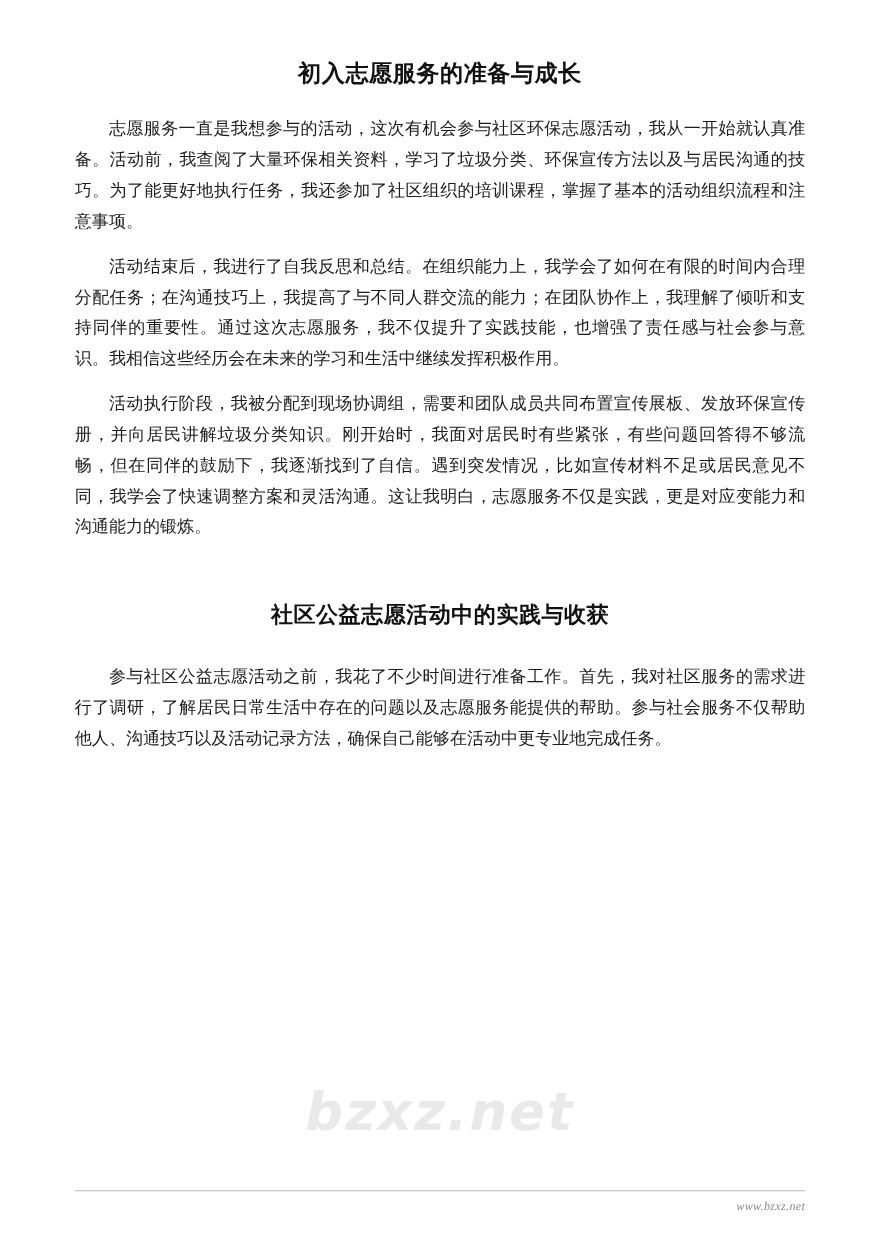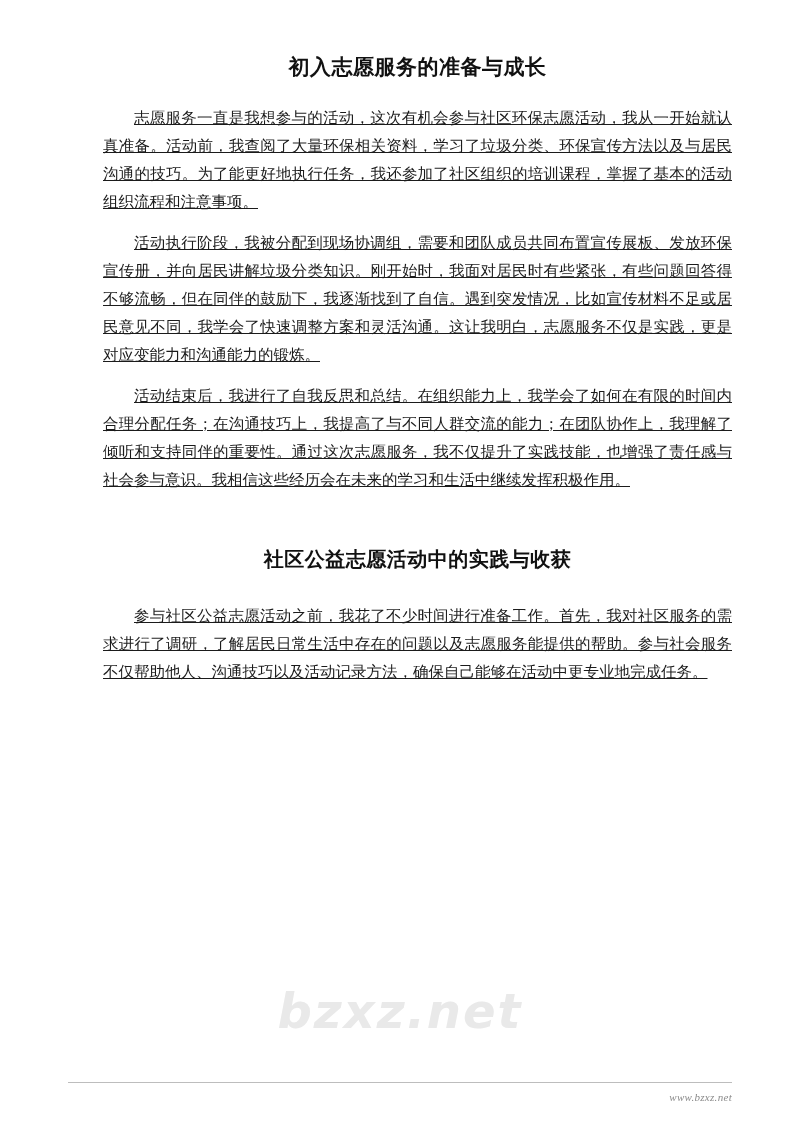--- a/index.html
+++ b/index.html
@@ -24,21 +24,20 @@
     box-sizing: border-box;
     padding: 0 68px;
   }
   .doc-body {
     position: relative;
     z-index: 2;
     padding-top: 52px;
   }
   .article {
     margin-bottom: 18px;
-    margin-left: 35px;
   }
   .article + .article {
     margin-top: 52px;
   }
   h1.doc-title {
     font-family: "DejaVu Serif", "Liberation Serif", serif;
     font-weight: bold;
     font-size: 21px;
     line-height: 30px;
     text-align: center;
@@ -53,21 +52,20 @@
     font-family: Liberation Mono, monospace;
   }
   p.para {
     font-size: 15.5px;
     line-height: 28px;
     text-align: justify;
     text-justify: inter-ideograph;
     margin: 0 0 13px 0;
     text-indent: 2em;
     color: #1b1b1b;
-    text-decoration: underline;
   }
   .watermark {
     position: absolute;
     left: 0;
     right: 0;
     bottom: 92px;
     text-align: center;
     font-family: "DejaVu Sans", sans-serif;
     font-weight: bold;
     font-style: italic;
@@ -104,22 +102,22 @@
 
 <div class="page">
 
   <div class="watermark">bzxz.net</div>
 
   <div class="doc-body">
 
     <div class="article">
       <h1 class="doc-title">初入志愿服务的准备与成长</h1>
       <p class="para">志愿服务一直是我想参与的活动，这次有机会参与社区环保志愿活动，我从一开始就认真准备。活动前，我查阅了大量环保相关资料，学习了垃圾分类、环保宣传方法以及与居民沟通的技巧。为了能更好地执行任务，我还参加了社区组织的培训课程，掌握了基本的活动组织流程和注意事项。</p>
+      <p class="para">活动结束后，我进行了自我反思和总结。在组织能力上，我学会了如何在有限的时间内合理分配任务；在沟通技巧上，我提高了与不同人群交流的能力；在团队协作上，我理解了倾听和支持同伴的重要性。通过这次志愿服务，我不仅提升了实践技能，也增强了责任感与社会参与意识。我相信这些经历会在未来的学习和生活中继续发挥积极作用。</p>
       <p class="para">活动执行阶段，我被分配到现场协调组，需要和团队成员共同布置宣传展板、发放环保宣传册，并向居民讲解垃圾分类知识。刚开始时，我面对居民时有些紧张，有些问题回答得不够流畅，但在同伴的鼓励下，我逐渐找到了自信。遇到突发情况，比如宣传材料不足或居民意见不同，我学会了快速调整方案和灵活沟通。这让我明白，志愿服务不仅是实践，更是对应变能力和沟通能力的锻炼。</p>
-      <p class="para">活动结束后，我进行了自我反思和总结。在组织能力上，我学会了如何在有限的时间内合理分配任务；在沟通技巧上，我提高了与不同人群交流的能力；在团队协作上，我理解了倾听和支持同伴的重要性。通过这次志愿服务，我不仅提升了实践技能，也增强了责任感与社会参与意识。我相信这些经历会在未来的学习和生活中继续发挥积极作用。</p>
     </div>
 
     <div class="article">
       <h1 class="doc-title second">社区公益志愿活动中的实践与收获</h1>
       <p class="para">参与社区公益志愿活动之前，我花了不少时间进行准备工作。首先，我对社区服务的需求进行了调研，了解居民日常生活中存在的问题以及志愿服务能提供的帮助。参与社会服务不仅帮助他人、沟通技巧以及活动记录方法，确保自己能够在活动中更专业地完成任务。</p>
     </div>
 
   </div>
 
   <div class="footer">

